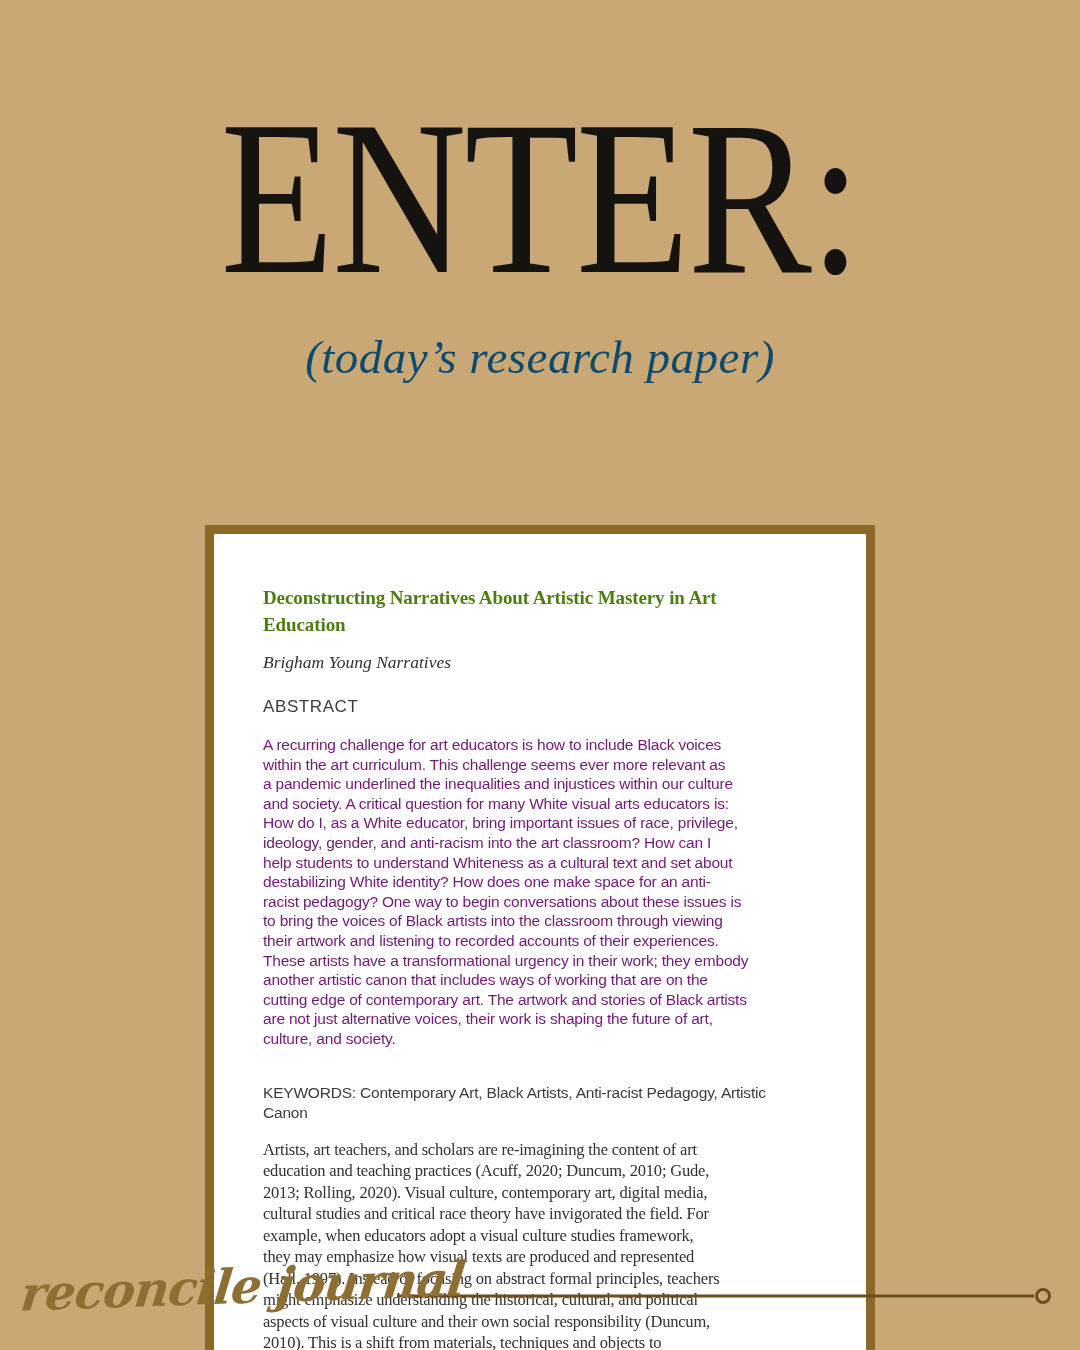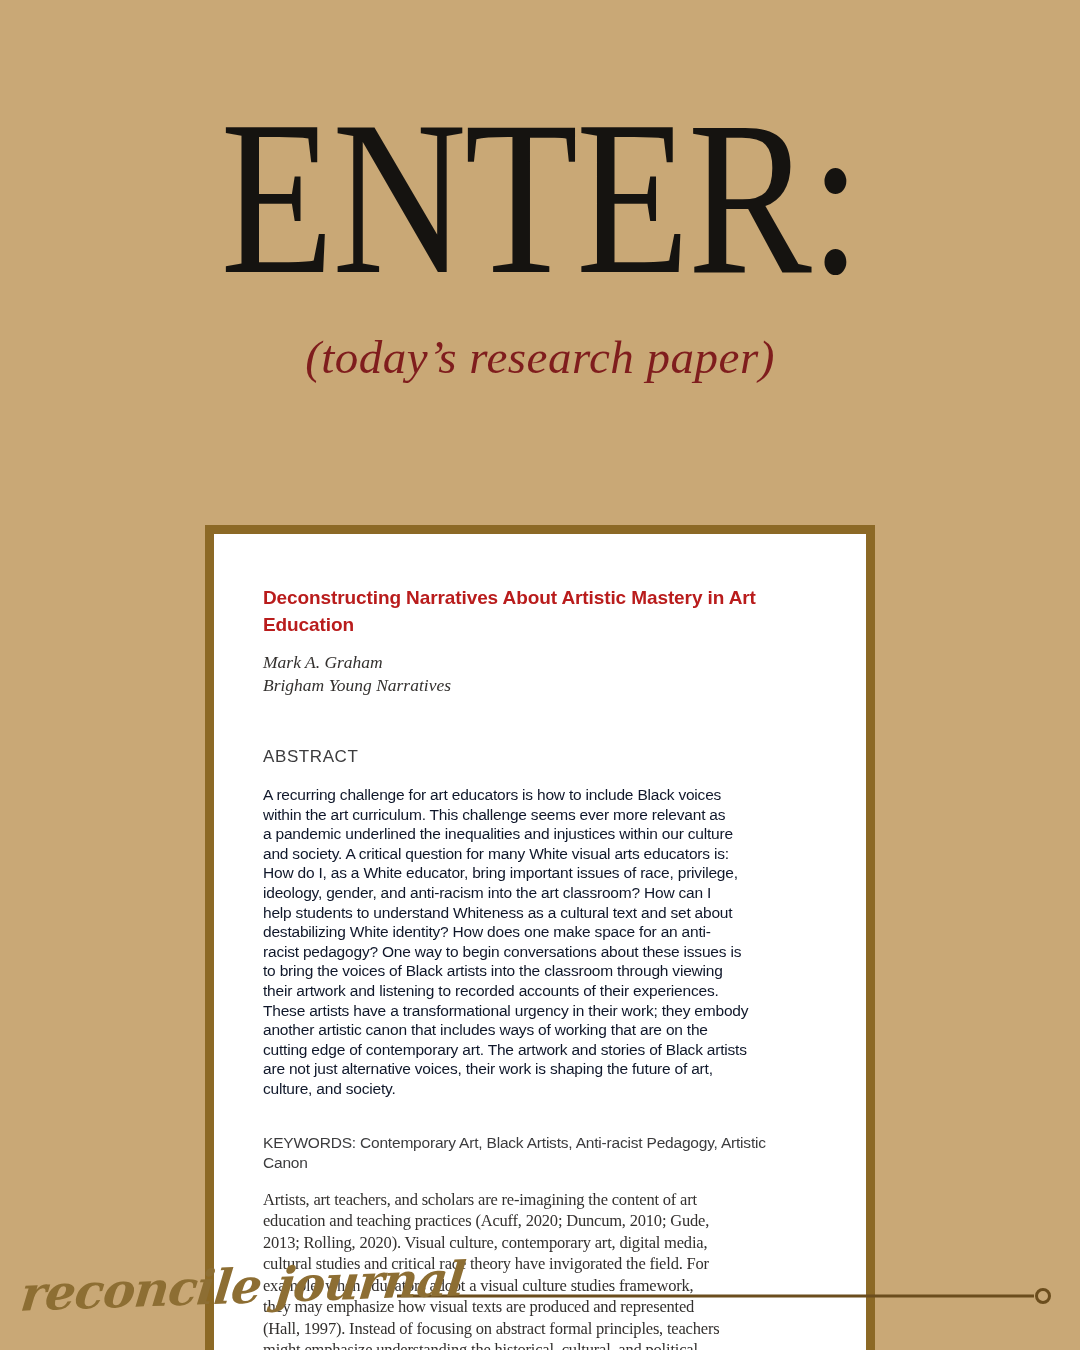--- a/index.html
+++ b/index.html
@@ -35,66 +35,66 @@
   .hero-subtitle {
     position: absolute;
     top: 330px;
     left: 0;
     width: 1080px;
     text-align: center;
     font-family: "Liberation Serif", serif;
     font-style: italic;
     font-size: 47px;
     letter-spacing: 0.5px;
-    color: #7f1d1d;
+    color: #0c4a6e;
   }
 
   
   .paper-card {
     position: absolute;
     left: 205px;
     top: 525px;
     width: 670px;
     height: 1000px;
     box-sizing: border-box;
     background: #ffffff;
     border: 9px solid #8c6926;
     padding: 50px 44px 0 49px;
     z-index: 1;
   }
   .paper-title {
     margin: 0;
-    font-family: Liberation Sans, sans-serif;
+    font-family: Liberation Serif, serif;
     font-weight: 700;
     font-size: 19px;
     line-height: 27px;
     letter-spacing: -0.1px;
-    color: #b91c1c;
+    color: #4d7c0f;
     white-space: pre-line;
   }
   .paper-byline {
     margin-top: 13px;
     font-family: "Liberation Serif", serif;
     font-style: italic;
     font-size: 17.5px;
     line-height: 23px;
     color: #33302e;
   }
   .abstract-heading {
-    margin-top: 50px;
+    margin-top: 23px;
     font-size: 17px;
     letter-spacing: 0.6px;
     color: #3c3c3e;
   }
   .abstract-text {
     margin: 18px 0 0 0;
     font-size: 15.5px;
     line-height: 19.6px;
     letter-spacing: -0.2px;
-    color: #0f172a;
+    color: #701a75;
     white-space: pre-line;
   }
   .keywords-text {
     margin: 34px 0 8px 0;
     font-size: 15.5px;
     line-height: 20px;
     letter-spacing: -0.2px;
     color: #3c3c3e;
     white-space: pre-line;
   }
@@ -134,21 +134,20 @@
 <body>
 
 <h1 class="hero-title">ENTER:</h1>
 
 <div class="hero-subtitle">(today’s research paper)</div>
 
 <div class="paper-card">
   <h2 class="paper-title">Deconstructing Narratives About Artistic Mastery in Art
 Education</h2>
   <div class="paper-byline">
-    <div>Mark A. Graham</div>
     <div>Brigham Young Narratives</div>
   </div>
   <div class="abstract-heading">ABSTRACT</div>
   <p class="abstract-text">A recurring challenge for art educators is how to include Black voices
 within the art curriculum.  This challenge seems ever more relevant as
 a pandemic underlined the inequalities and injustices within our culture
 and society. A critical question for many White visual arts educators is:
 How do I, as a White educator, bring important issues of race, privilege,
 ideology, gender, and anti-racism into the art classroom? How can I
 help students to understand Whiteness as a cultural text and set about

